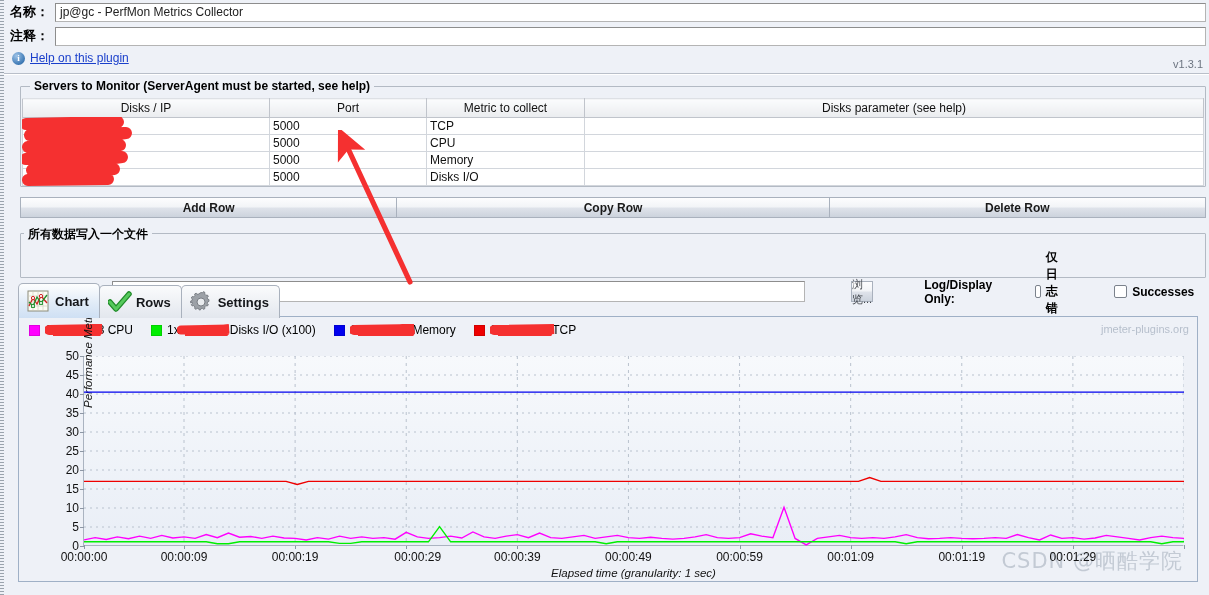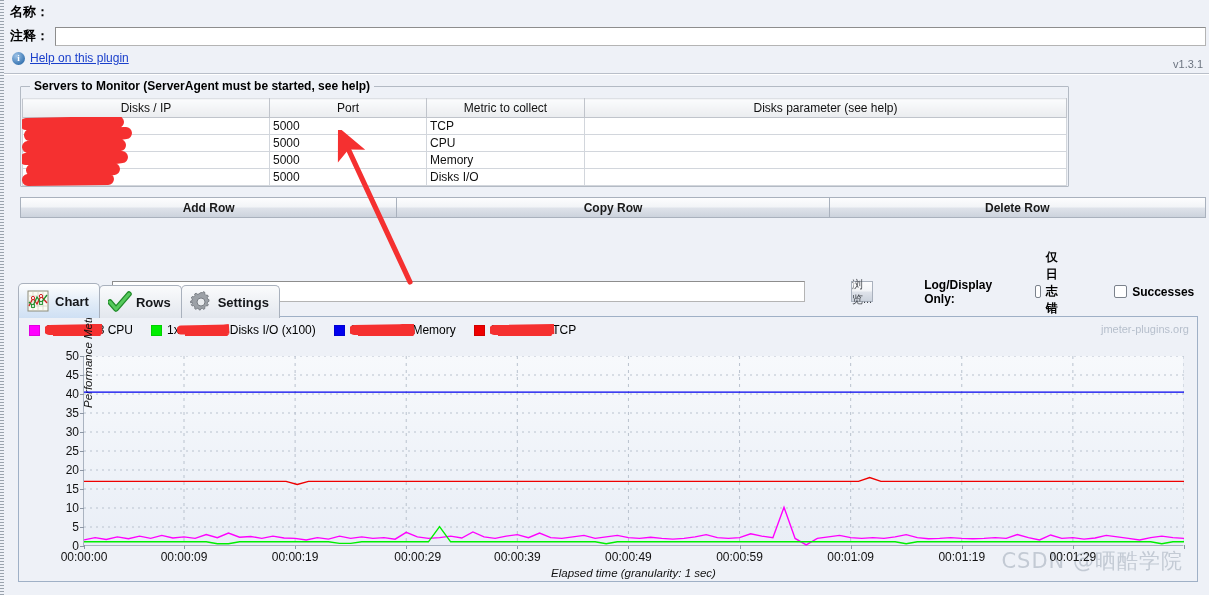--- a/index.html
+++ b/index.html
@@ -167,36 +167,39 @@
 </head>
 <body>
 
 <div id="app">
 
   <div class="dot-edge"></div>
 
   <div class="topblock">
     <div class="fieldrow">
       <span class="fieldlabel">名称：</span>
+      <div class="txtinput">
+        <span>jp@gc - PerfMon Metrics Collector</span>
+      </div>
     </div>
     <div class="fieldrow">
       <span class="fieldlabel">注释：</span>
       <div class="txtinput">
         <span></span>
       </div>
     </div>
     <div class="helprow">
       <span class="info-icon">i</span>
       <span class="helplink">Help on this plugin</span>
     </div>
   </div>
   <div class="version">v1.3.1</div>
   <div class="hsep" style="top:73px;"></div>
 
-  <div class="group" style="left:20px; top:79px; width:1049px; height:108px;">
+  <div class="group" style="left:20px; top:79px; width:1186px; height:108px;">
     <div class="group-border"></div>
     <div class="group-title">Servers to Monitor (ServerAgent must be started, see help)</div>
     <div style="position:absolute; left:2px; top:19px; right:2px;">
       <table class="srv">
         <colgroup>
           <col style="width:247px">
             <col style="width:157px">
             <col style="width:158px">
             <col style="width:none">
         </colgroup>
@@ -241,20 +244,24 @@
       <path d="M4 7 L96 5 L8 18 L104 16 L6 30 L98 28 L4 42 L100 40 L10 53 L92 52 L6 63 L86 62" stroke="#f53030" stroke-width="12" fill="none" stroke-linecap="round" stroke-linejoin="round"></path>
     </svg>
   </div>
 
   <div class="rowbtns" style="left:20px; top:197px; width:1186px;">
     <div class="jbtn" style="width:396px;">Add Row</div>
     <div class="jbtn" style="width:455px;margin-left:-1px;">Copy Row</div>
     <div class="jbtn" style="width:396px;margin-left:-1px;">Delete Row</div>
   </div>
 
+  <div class="group" style="left:20px; top:226px; width:1186px; height:52px;">
+    <div class="group-border"></div>
+    <div class="group-title" style="left:4px;">所有数据写入一个文件</div>
+  </div>
   <div class="filerow" style="left:24px; top:249px; width:1182px;gap:43px;">
     <span class="fieldlabel">文件名</span>
     <div class="txtinput" style="width:693px;flex:none;height:21px;margin-left:6px;">
       <span></span>
     </div>
     <div class="jbtn browsebtn">浏览...</div>
     <span class="ldlabel">Log/Display Only:</span>
     <label class="cbwrap">
       <span class="cbox"></span>
       <span class="cblabel">仅日志错误</span>

